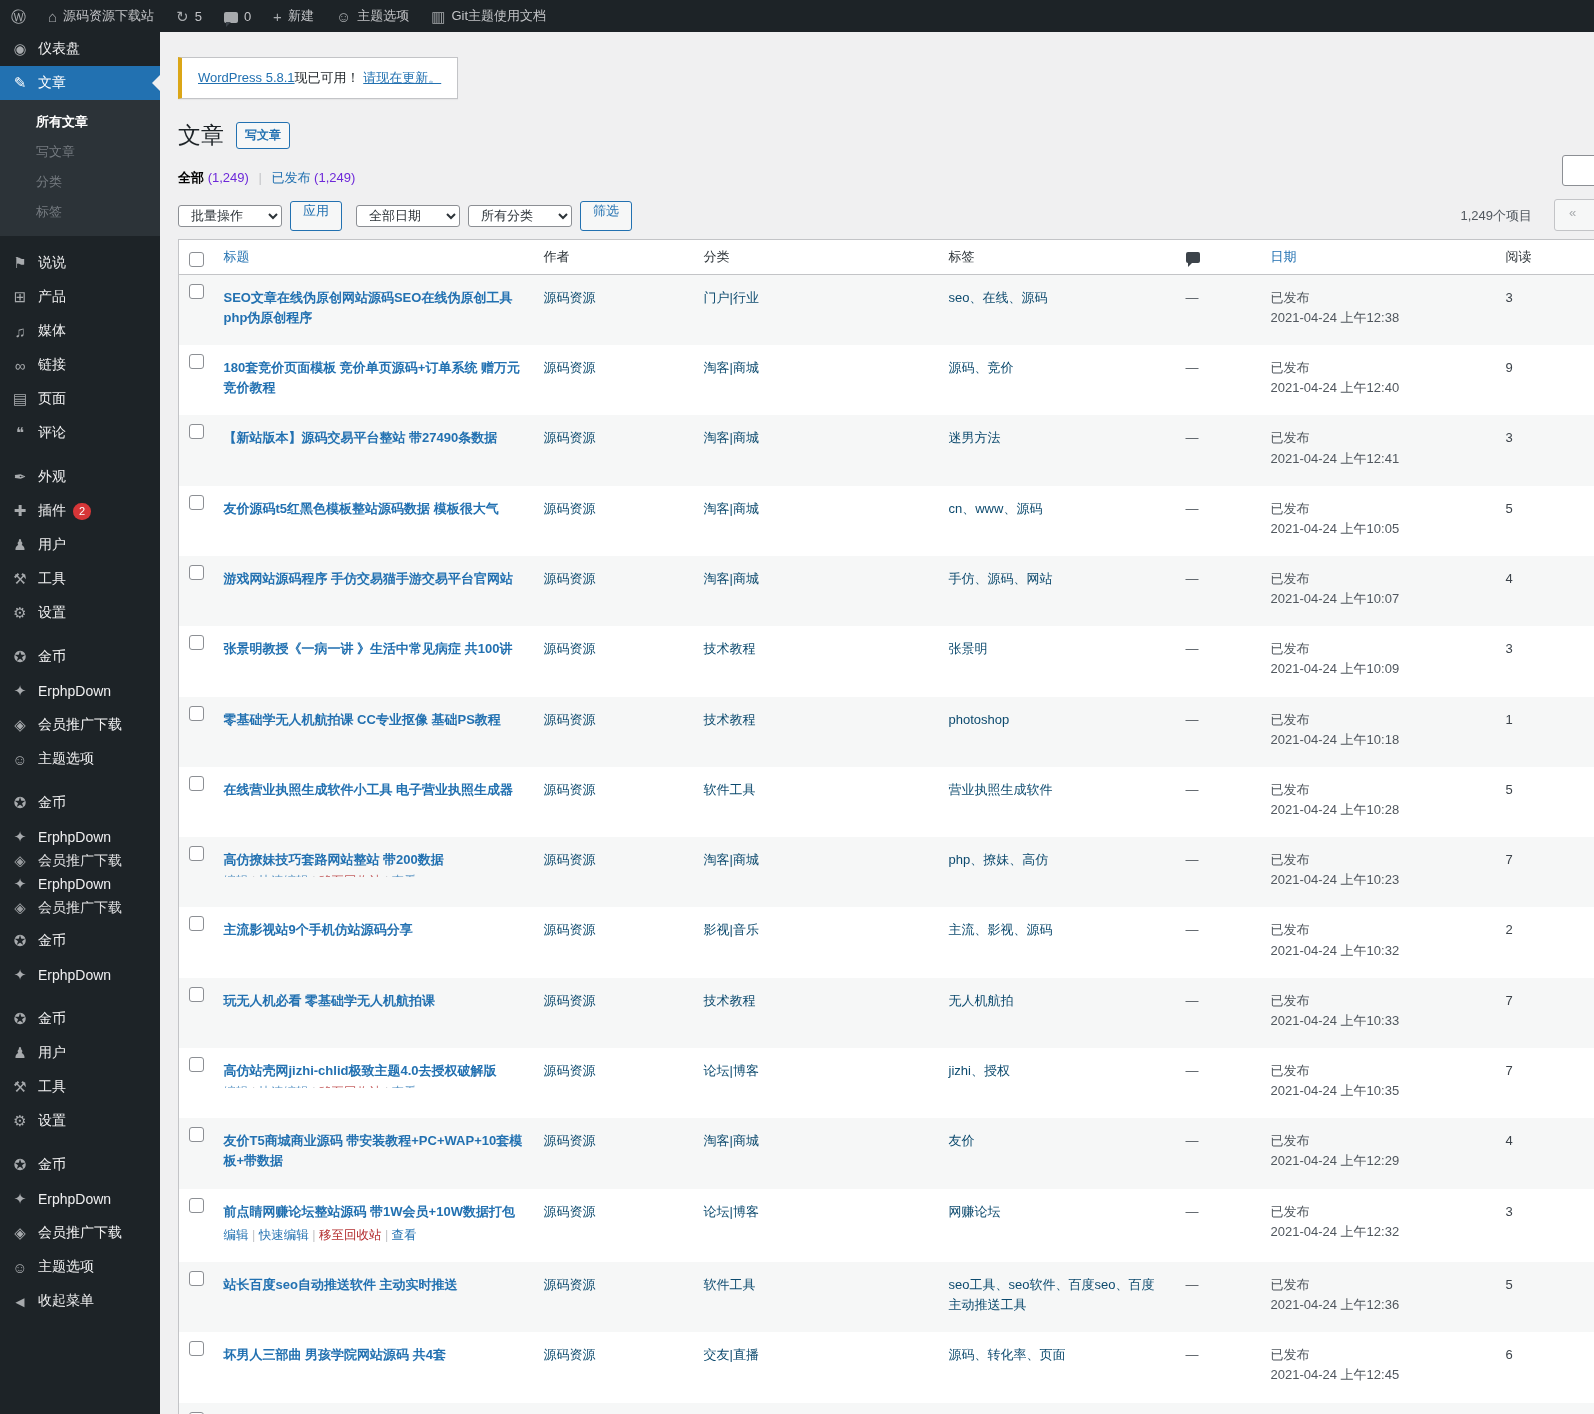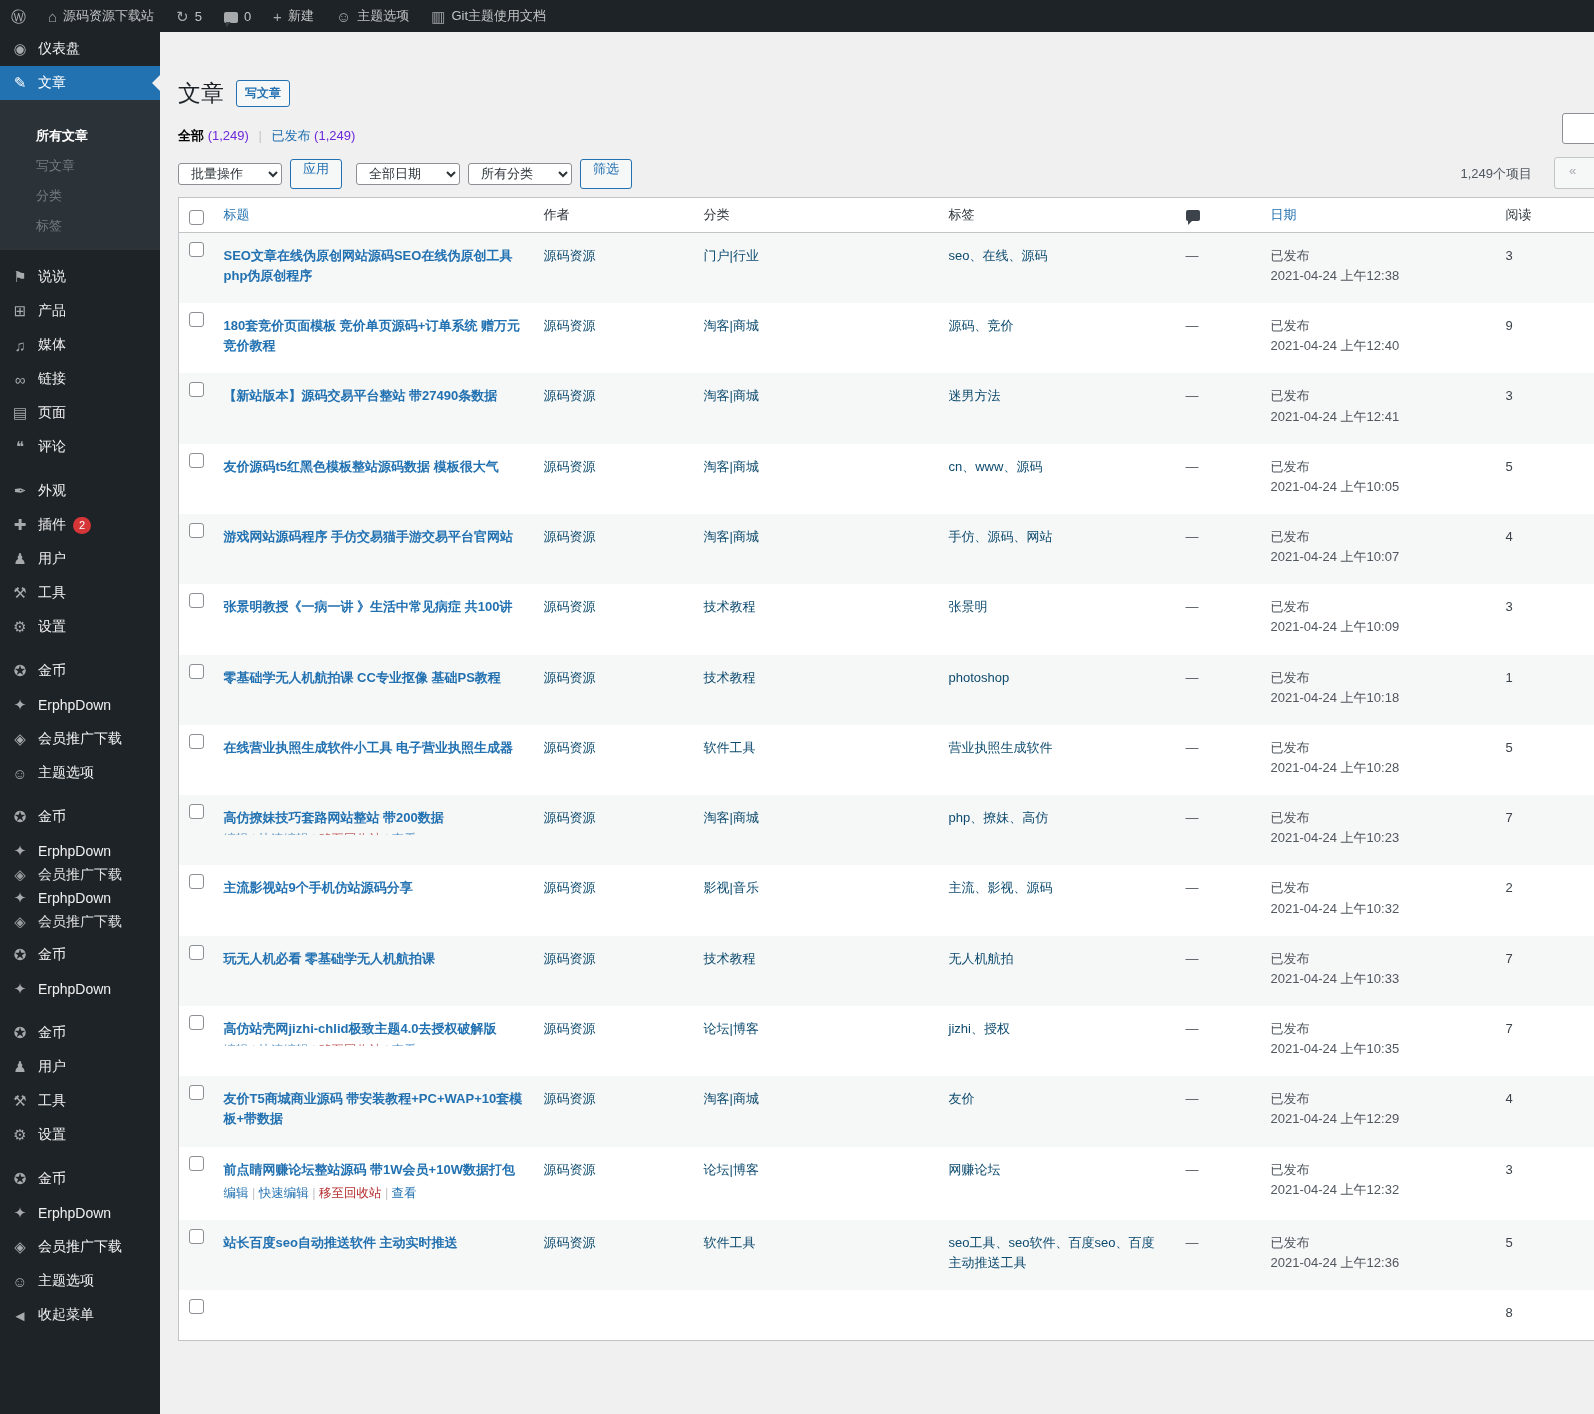--- a/index.html
+++ b/index.html
@@ -16,21 +16,21 @@
   #sidebar { position:absolute; top:32px; left:0; width:160px; bottom:0; background:#1d2327; z-index:40; }
   .menu-item { display:flex; align-items:center; padding:8px 8px 8px 10px; color:#f0f0f1; font-size:14px; position:relative; cursor:pointer; }
   .menu-item .mi-icon { width:20px; margin-right:8px; color:#a7aaad; font-size:15px; text-align:center; flex:none; }
   .menu-item.sep { margin-top:10px; }
   .menu-item.active { background:#2271b1; color:#fff; }
   .menu-item.active .mi-icon { color:#fff; }
   .menu-item.active::after { content:""; position:absolute; right:0; top:50%; margin-top:-8px; border:8px solid transparent; border-right-color:#f0f0f1; }
   .menu-item.clipped { height:13px; padding-top:0; padding-bottom:0; overflow:hidden; align-items:flex-start; opacity:.9; }
   .menu-item.clipped .mi-icon, .menu-item.clipped .mi-label { line-height:13px; }
   .mi-badge { background:#d63638; color:#fff; border-radius:9px; font-size:11px; line-height:17px; padding:0 6px; margin-left:7px; }
-  .submenu { background:#2c3338; padding:21px 0 9px; }
+  .submenu { background:#2c3338; padding:7px 0 9px; }
   .submenu .sub-item { display:block; padding:6px 12px 6px 36px; font-size:13px; color:#757b80; cursor:pointer; }
   .submenu .sub-item.current { color:#fff; font-weight:bold; }
 
   
   #content { position:absolute; left:160px; top:32px; right:0; bottom:0; padding:25px 0 0 18px; }
   #update-notice { background:#fff; border:1px solid #c3c4c7; border-left:4px solid #dba617; padding:11px 16px; width:max-content; box-shadow:0 1px 1px rgba(0,0,0,.04); }
   #update-notice a { color:#2271b1; text-decoration:underline; }
 
   #title-row { margin-top:22px; display:flex; align-items:center; }
   #page-title { font-size:23px; font-weight:400; color:#1d2327; line-height:1.3; }
@@ -242,20 +242,23 @@
       <span class="mi-label">主题选项</span>
     </div>
     <div class="menu-item">
       <span class="mi-icon">◄</span>
       <span class="mi-label">收起菜单</span>
     </div>
   </div>
 
 <div id="content">
 
+  <div id="update-notice">
+    <a href="#">WordPress 5.8.1</a><span>现已可用！</span> <a href="#">请现在更新。</a>
+  </div>
 
   <div id="title-row">
     <h1 id="page-title">文章</h1>
     <span class="btn" id="add-new">写文章</span>
   </div>
 
   <div id="views">
     <span class="view-all"><span>全部</span></span>
     <span class="count">(1,249)</span>
     <span class="sep">|</span>
@@ -488,20 +491,33 @@
           <td><a href="#" class="taxlink">seo工具、seo软件、百度seo、百度主动推送工具</a></td>
           <td class="col-comment"><span>—</span></td>
           <td class="col-date">
             <div>已发布</div>
             <div>2021-04-24 上午12:36</div>
           </td>
           <td class="col-reads">5</td>
         </tr>
         <tr>
           <td class="cb"><input type="checkbox" style=""></td>
+          <td><a href="#" class="row-title">坏男人三部曲 男孩学院网站源码 共4套</a></td>
+          <td><a href="#" class="taxlink">源码资源</a></td>
+          <td><a href="#" class="taxlink">交友|直播</a></td>
+          <td><a href="#" class="taxlink">源码、转化率、页面</a></td>
+          <td class="col-comment"><span>—</span></td>
+          <td class="col-date">
+            <div>已发布</div>
+            <div>2021-04-24 上午12:45</div>
+          </td>
+          <td class="col-reads">6</td>
+        </tr>
+        <tr>
+          <td class="cb"><input type="checkbox" style=""></td>
           <td></td>
           <td></td>
           <td></td>
           <td></td>
           <td class="col-comment"></td>
           <td class="col-date"></td>
           <td class="col-reads">8</td>
         </tr>
       </tbody>
   </table>

